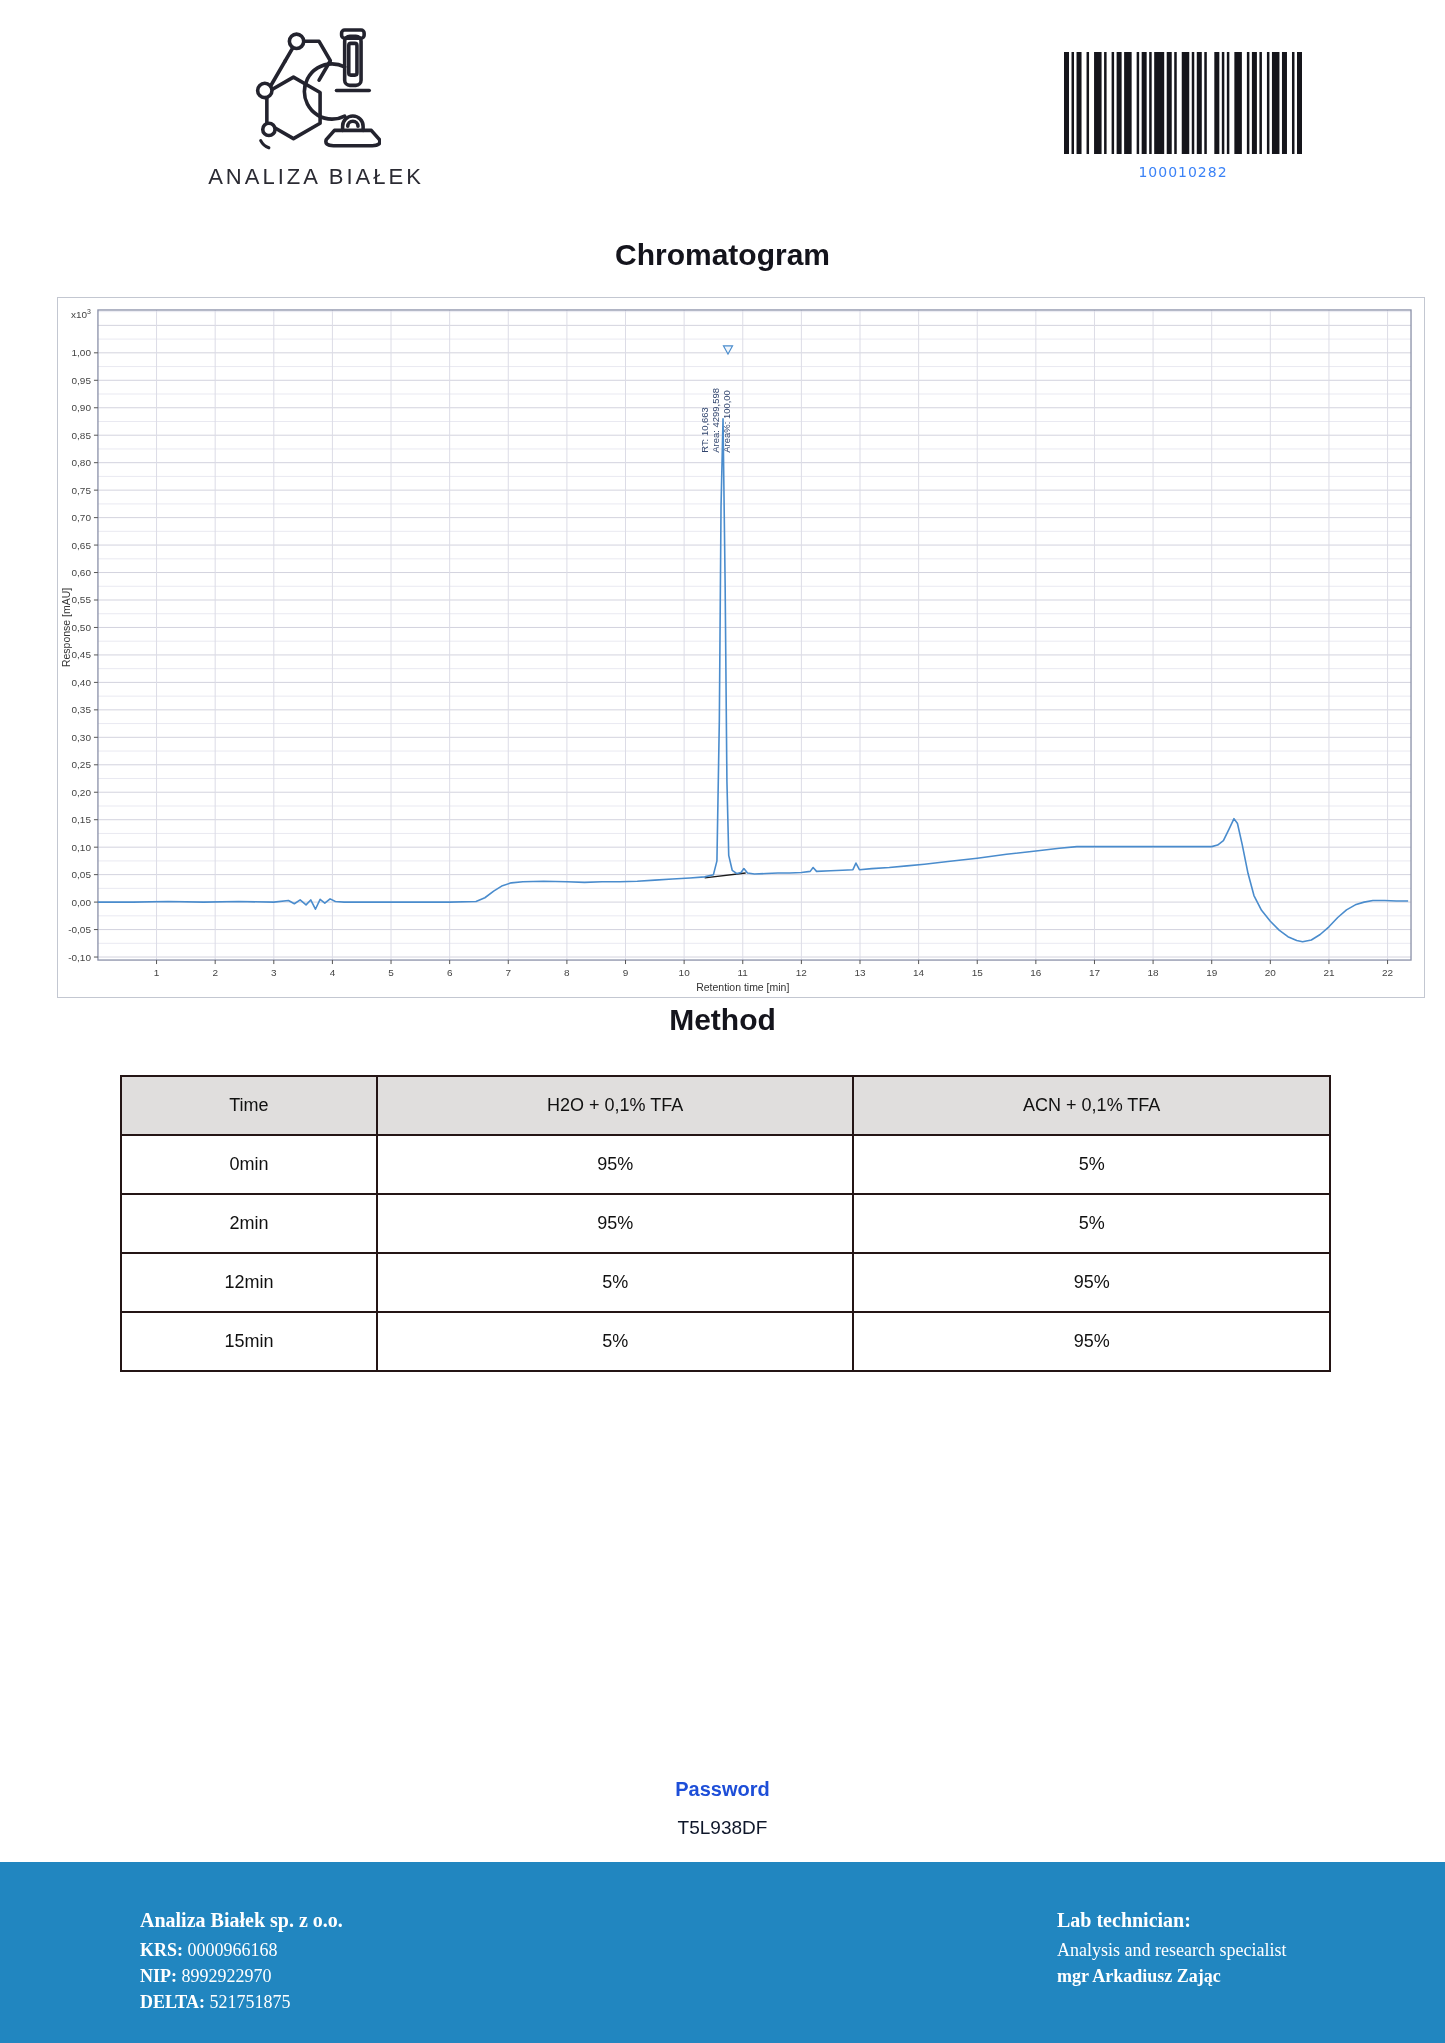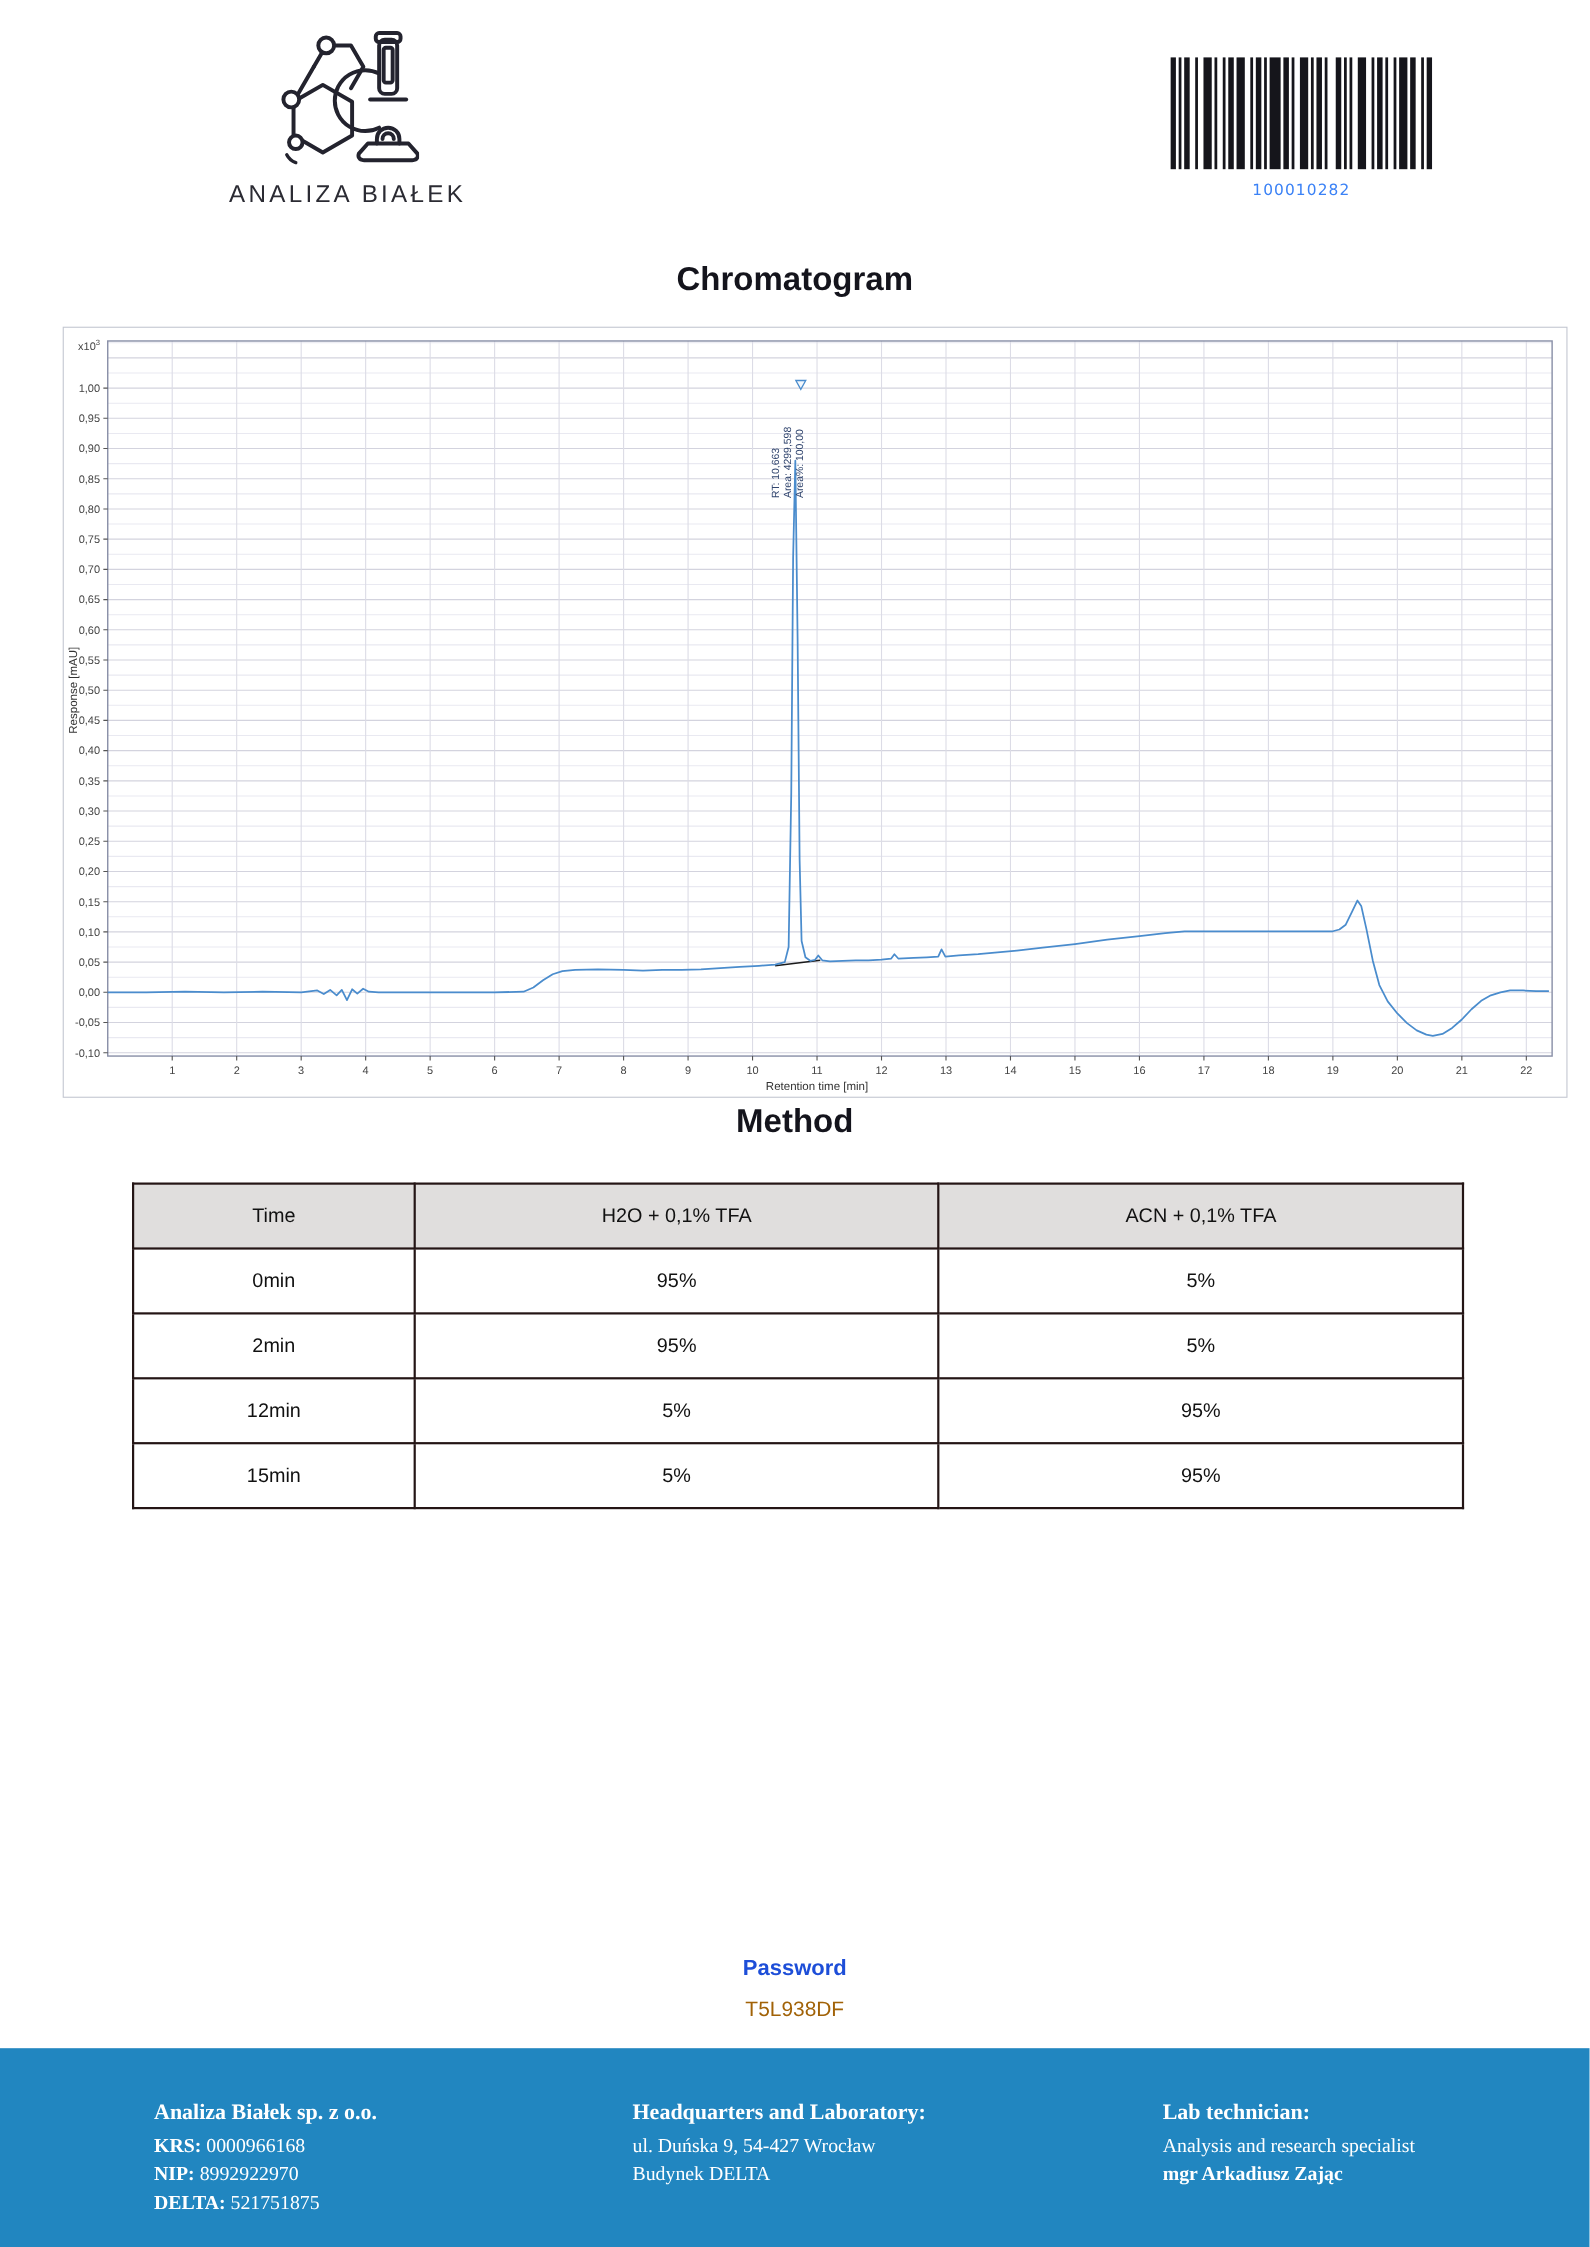--- a/index.html
+++ b/index.html
@@ -28,21 +28,21 @@
     border-collapse:collapse;table-layout:fixed;
   }
   table.method th, table.method td{
     border:2px solid #241515;height:57px;text-align:center;vertical-align:middle;
     font-size:18px;font-weight:400;color:#111;padding:0;
   }
   table.method th{background:#e0dedd;}
   table.method .c0{width:21%;}
   .password-block{position:absolute;left:0;top:1778px;width:100%;text-align:center;}
   .pw-label{font-size:20px;font-weight:700;color:#1d4ed8;margin-bottom:16px;}
-  .pw-value{font-size:19px;color:#a16207;}
+  .pw-value{font-size:19px;color:#0f172a;}
   .footer{
     position:absolute;left:0;top:1862px;width:100%;height:181px;background:#2186c0;color:#ffffff;font-family:Liberation Serif, serif;
   }
   .fcol{position:absolute;top:44px;line-height:1.45;font-size:18px;}
   .fcol .ftitle{font-weight:700;font-size:20px;margin-bottom:2px;}
   .fcol1{left:140px;}
   .fcol2{left:575px;}
   .fcol3{left:1057px;}
   .fline b{font-weight:700;}
   .fname-strong{font-weight:600;}
@@ -324,23 +324,18 @@
   <div class="pw-value">T5L938DF</div>
 </div>
 
 <div class="footer" style="background: rgb(33, 134, 192);">
   <div class="fcol fcol1">
     <div class="ftitle">Analiza Białek sp. z o.o.</div>
     <div class="fline"><b>KRS:</b> <span>0000966168</span></div>
     <div class="fline"><b>NIP:</b> <span>8992922970</span></div>
     <div class="fline"><b>DELTA:</b> <span>521751875</span></div>
   </div>
-  <div class="fcol fcol2">
-    <div class="ftitle">Headquarters and Laboratory:</div>
-    <div class="fline">ul. Duńska 9, 54-427 Wrocław</div>
-    <div class="fline">Budynek DELTA</div>
-  </div>
   <div class="fcol fcol3">
     <div class="ftitle">Lab technician:</div>
     <div class="fline">Analysis and research specialist</div>
     <div class="fline fname-strong">mgr Arkadiusz Zając</div>
   </div>
 </div>
 
 </body></html>

